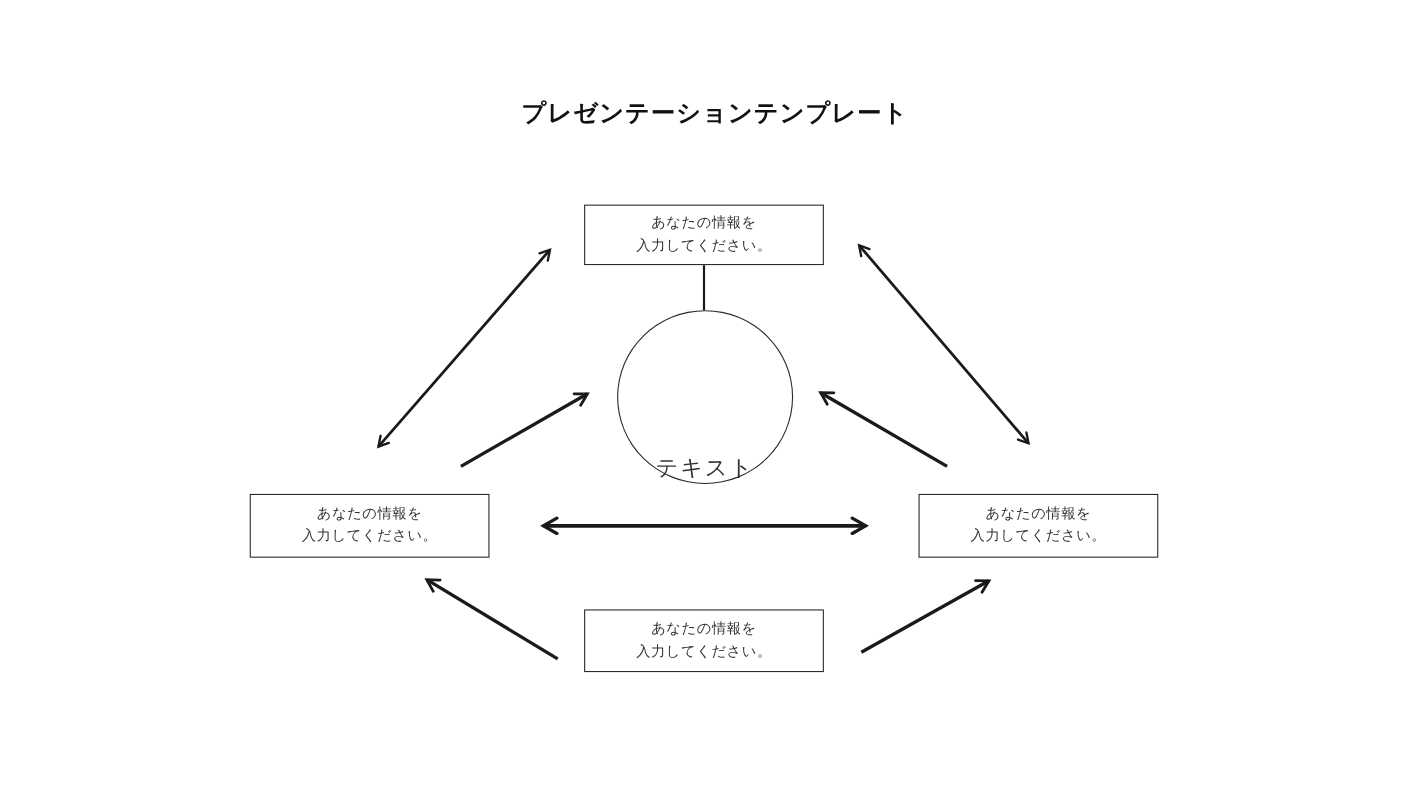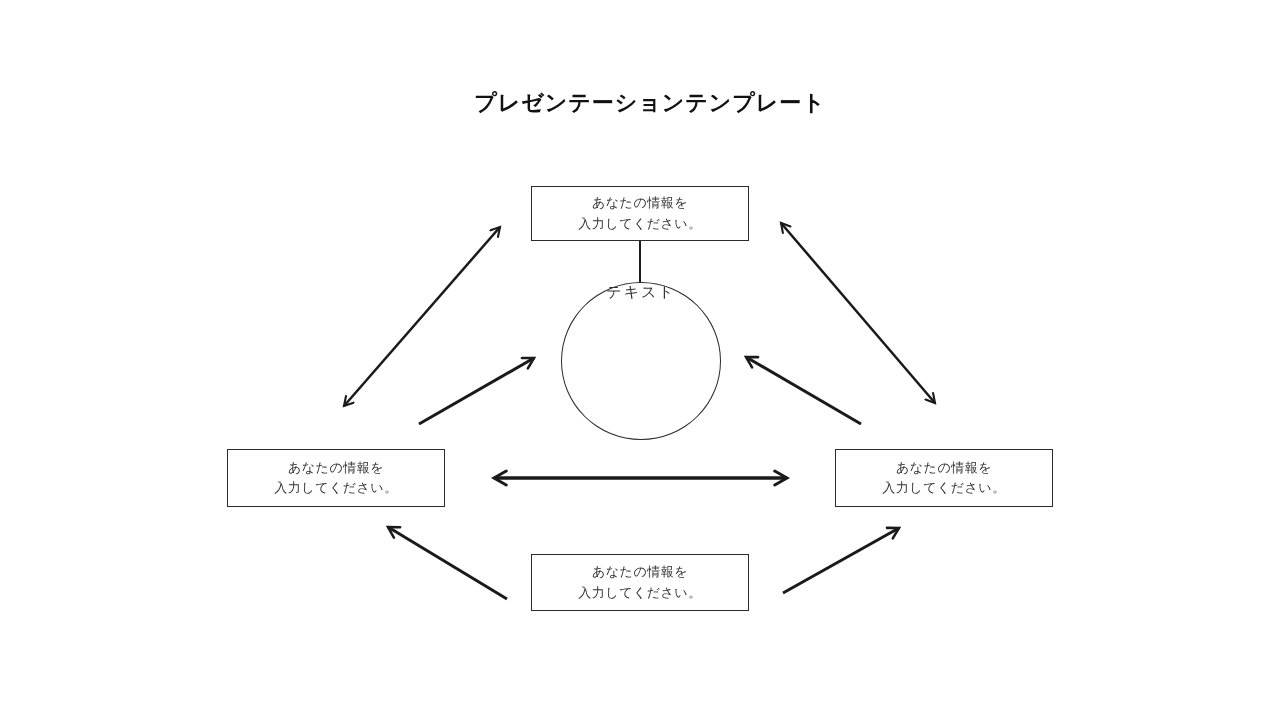--- a/index.html
+++ b/index.html
@@ -45,23 +45,23 @@
   .box-right  { left: 835px; top: 449px; width: 218px; height: 58px; }
   .box-bottom { left: 531px; top: 554px; width: 218px; height: 57px; }
   .center-circle {
     position: absolute;
     left: 561px; top: 282px;
     width: 160px; height: 158px;
     border: 1px solid #2b2b2b;
     border-radius: 50%;
     background: #ffffff;
     display: flex;
-    align-items: flex-start;
+    align-items: flex-end;
     justify-content: center;
-    font-size: 15px;
+    font-size: 20px;
     letter-spacing: 2px;
     color: #333333;
   }
 </style>
 </head>
 <body>
 
 <div class="canvas">
 
   <svg class="arrow-layer" width="1280" height="720" viewBox="0 0 1280 720" xmlns="http://www.w3.org/2000/svg">

